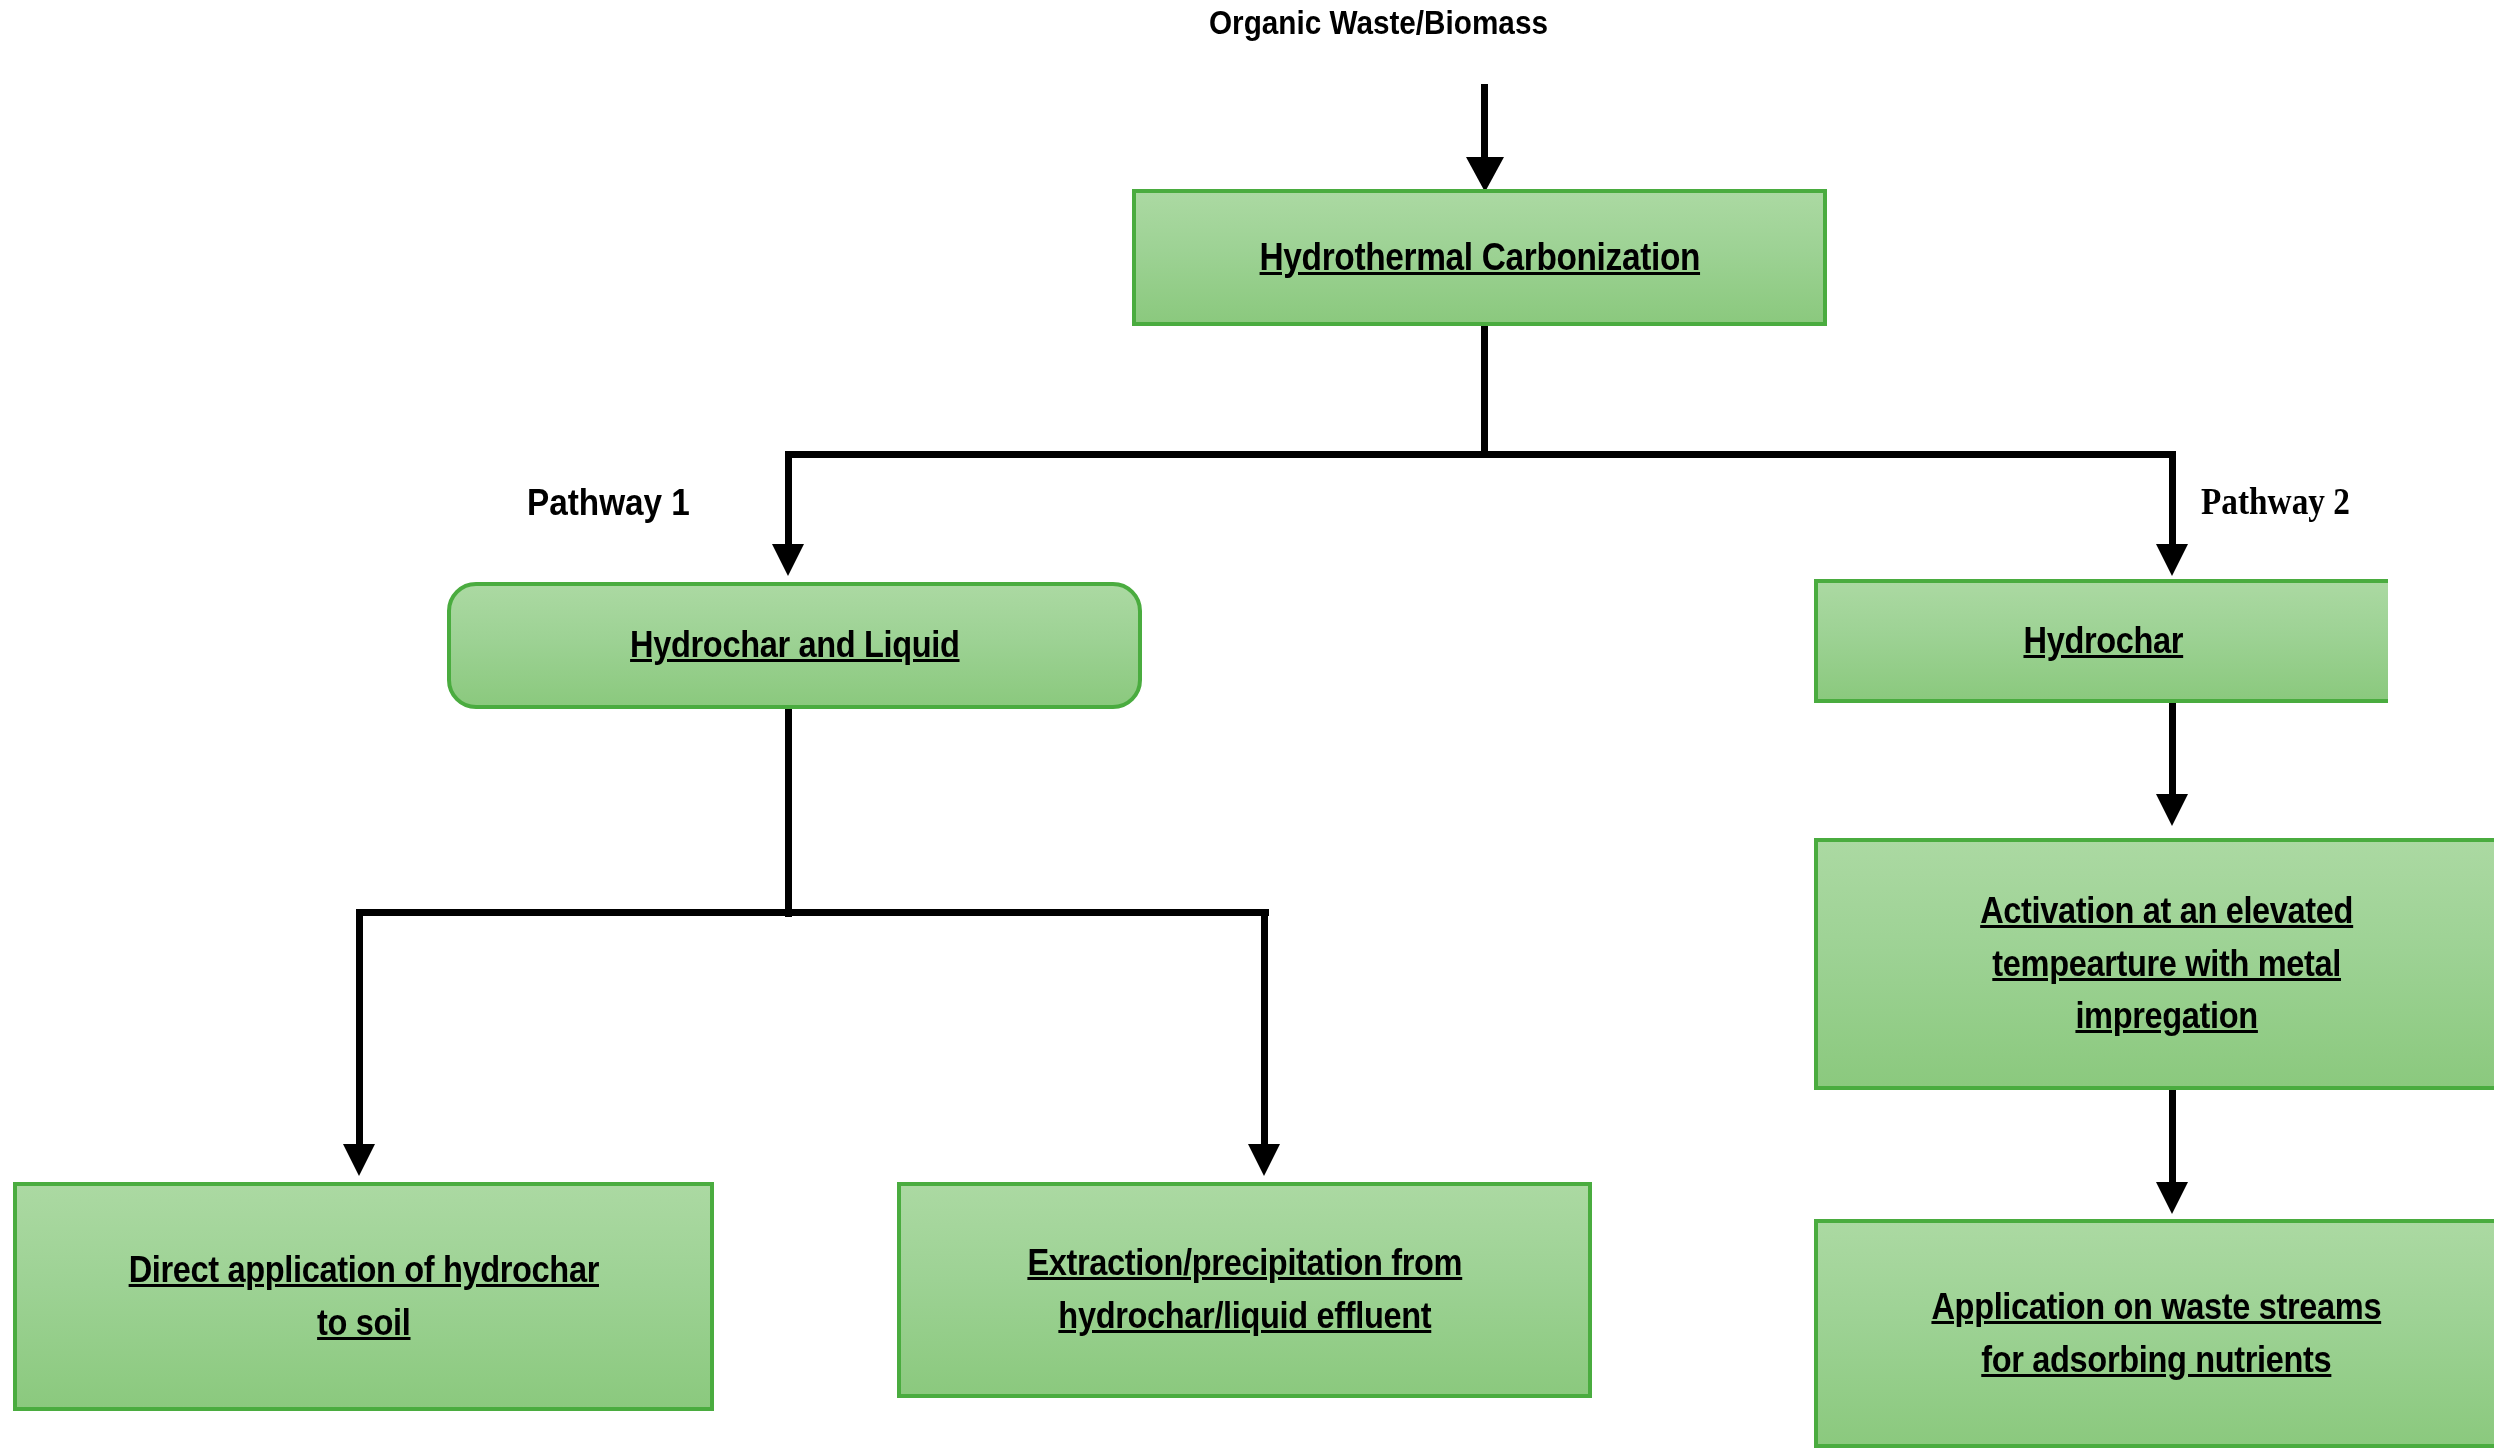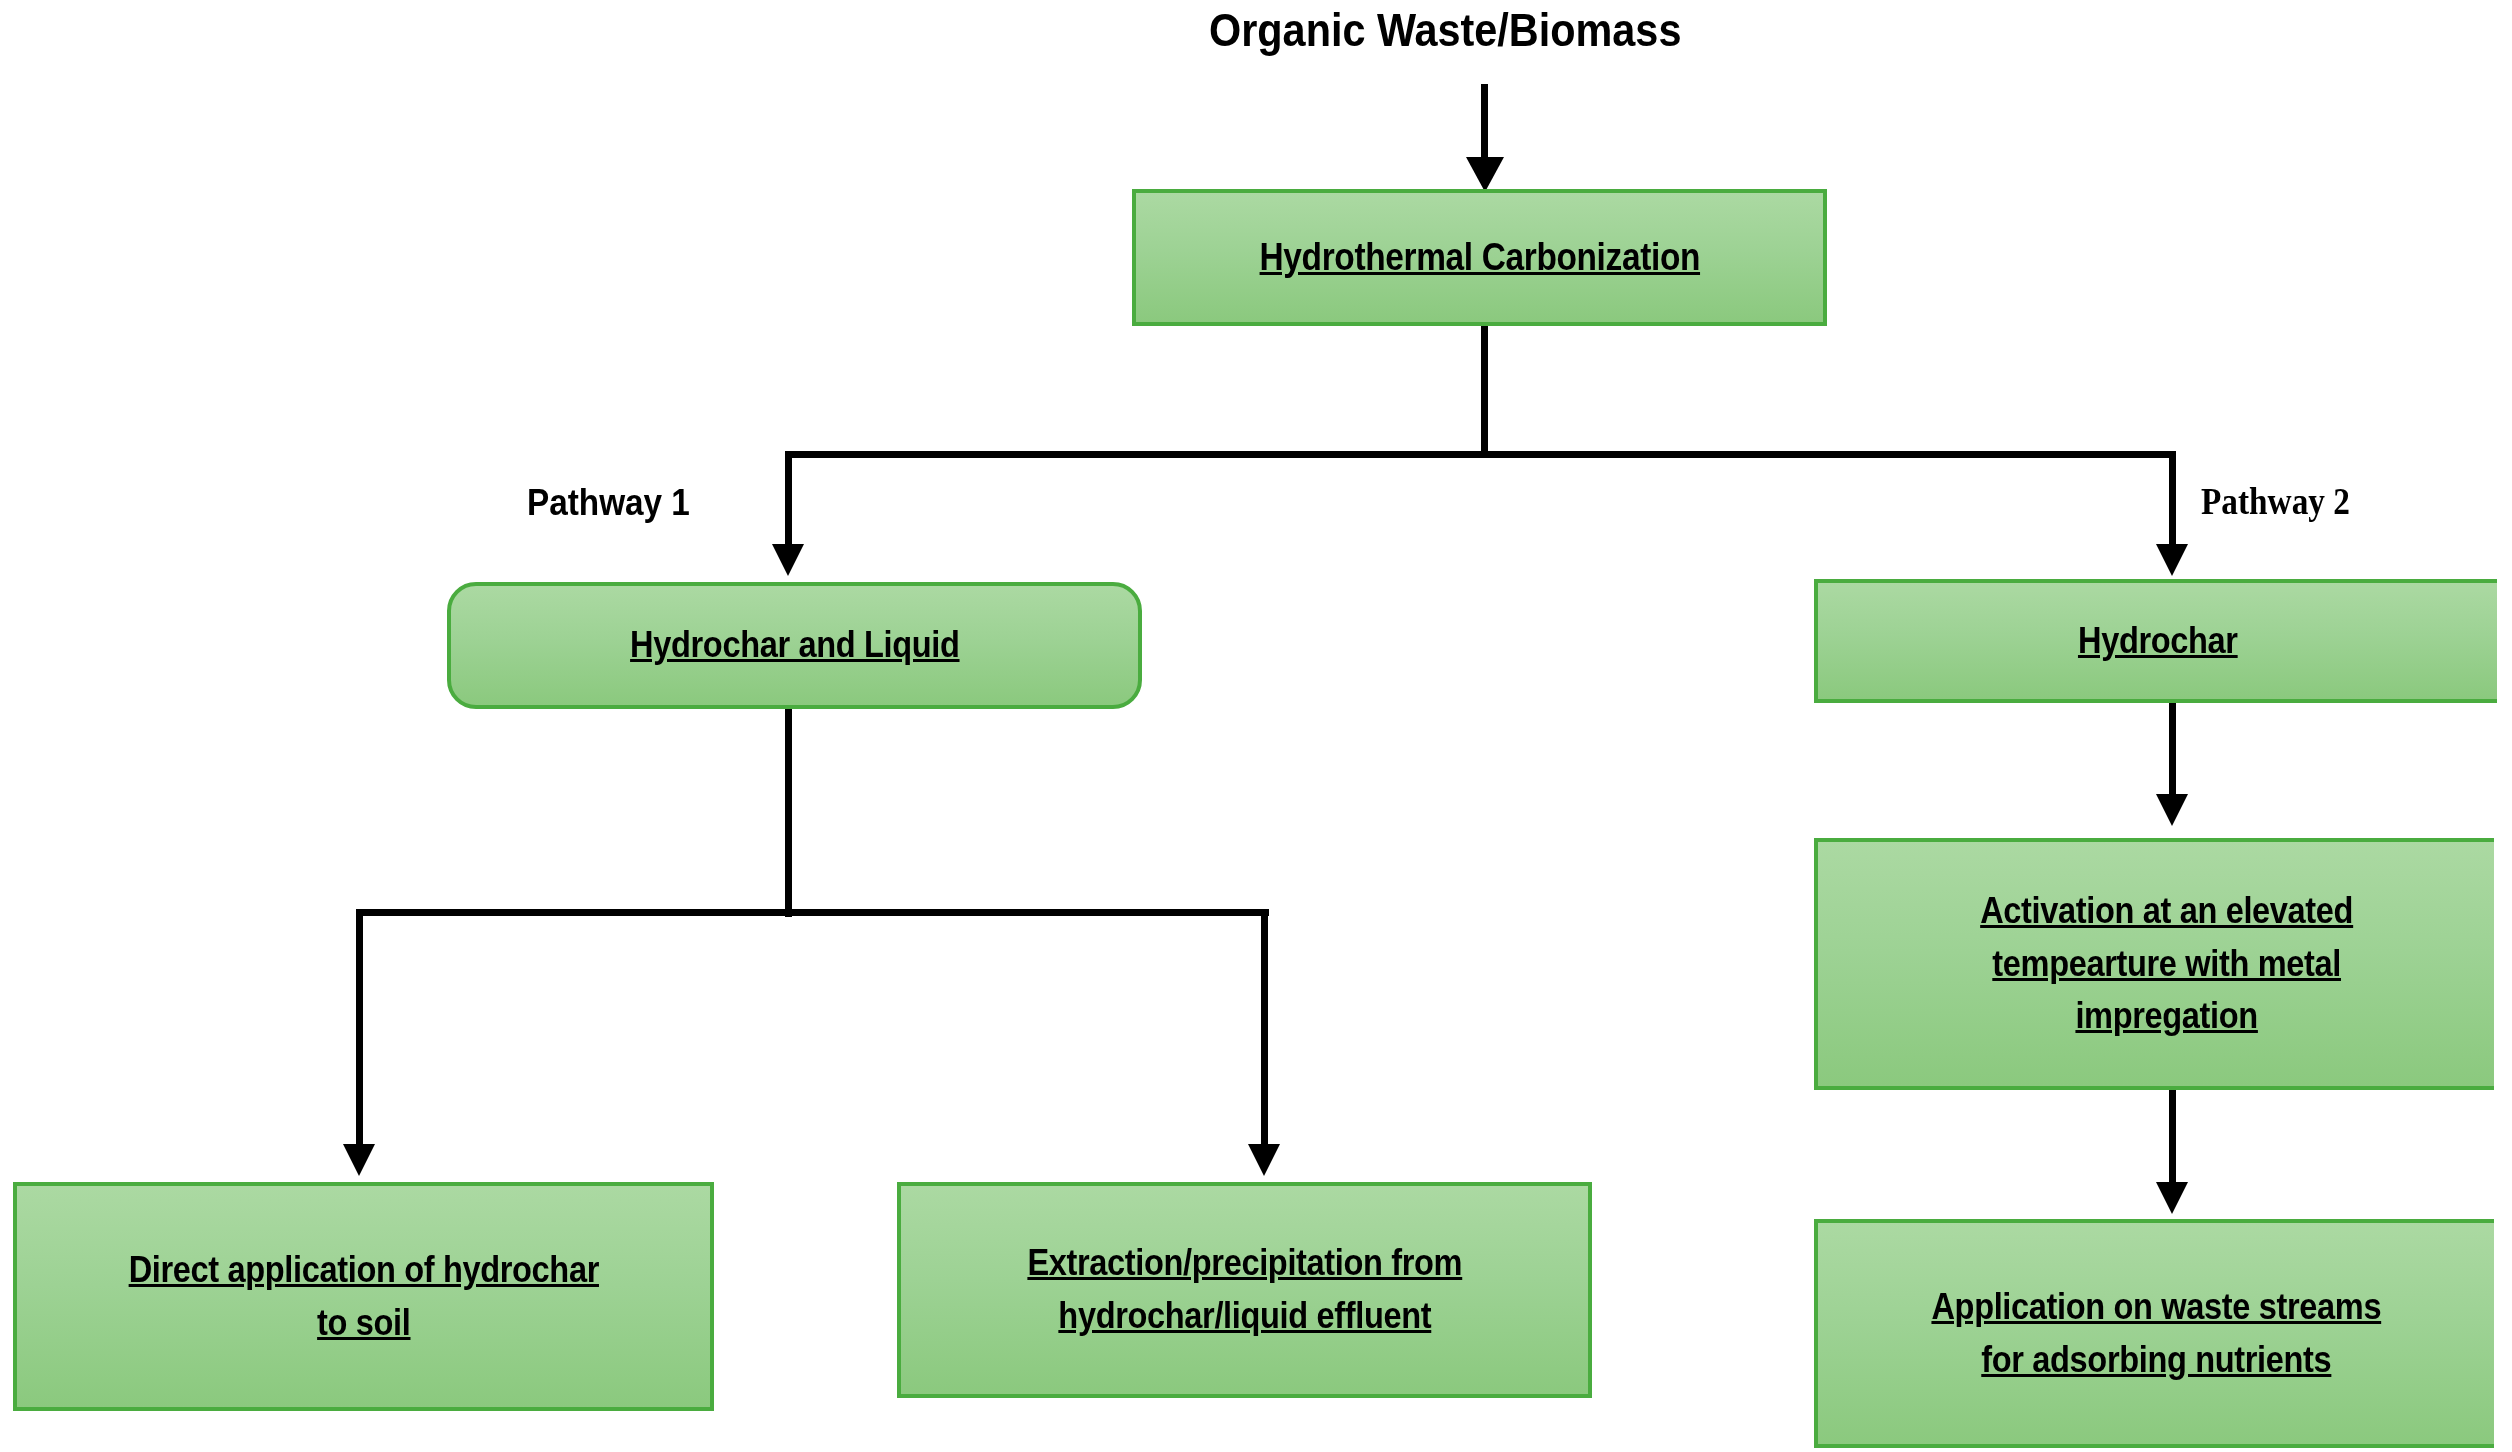--- a/index.html
+++ b/index.html
@@ -80,21 +80,21 @@
     border-left-width: 16px;
     border-right-width: 16px;
     border-top-width: 32px;
   }
 </style>
 </head>
 <body>
 
 <div id="canvas">
 
-  <div class="free-text" style="left:1209px; top:4.6px; font-size:46px;"><span>Organic Waste/Biomass</span></div>
+  <div class="free-text" style="left:1209px; top:4.6px; font-size:33px;"><span>Organic Waste/Biomass</span></div>
 
   <div class="vline" style="left:1481px; top:84px; height:88px;"></div>
   <div class="arrowhead" style="left:1466px; top:157px;"></div>
 
   <div class="node" style="left:1132px; top:189px; width:695px; height:137px; font-size:38px;">
     <span class="node-label">Hydrothermal Carbonization</span>
   </div>
 
   <div class="vline" style="left:1481px; top:326px; height:131px;"></div>
   <div class="hline" style="left:785px; top:451px; width:1391px;"></div>
@@ -124,21 +124,21 @@
   <div class="node" style="left:897px; top:1182px; width:695px; height:216px; font-size:37px;">
     <span class="node-label">Extraction/precipitation from
 hydrochar/liquid effluent</span>
   </div>
 
   <div class="node" style="left:13px; top:1182px; width:701px; height:229px; font-size:37px;">
     <span class="node-label">Direct application of hydrochar
 to soil</span>
   </div>
 
-  <div class="node clip-right" style="left:1814px; top:579px; width:683px; height:124px; font-size:37px;">
+  <div class="node clip-right" style="left:1814px; top:579px; width:574px; height:124px; font-size:37px;">
     <span class="node-label">Hydrochar</span>
   </div>
 
   <div class="vline" style="left:2169px; top:703px; height:99px;"></div>
   <div class="arrowhead slim" style="left:2156px; top:794px;"></div>
 
   <div class="node clip-right" style="left:1814px; top:838px; width:680px; height:252px; font-size:37px;padding-left:32px;">
     <span class="node-label">Activation at an elevated
 tempearture with metal
 impregation</span>

